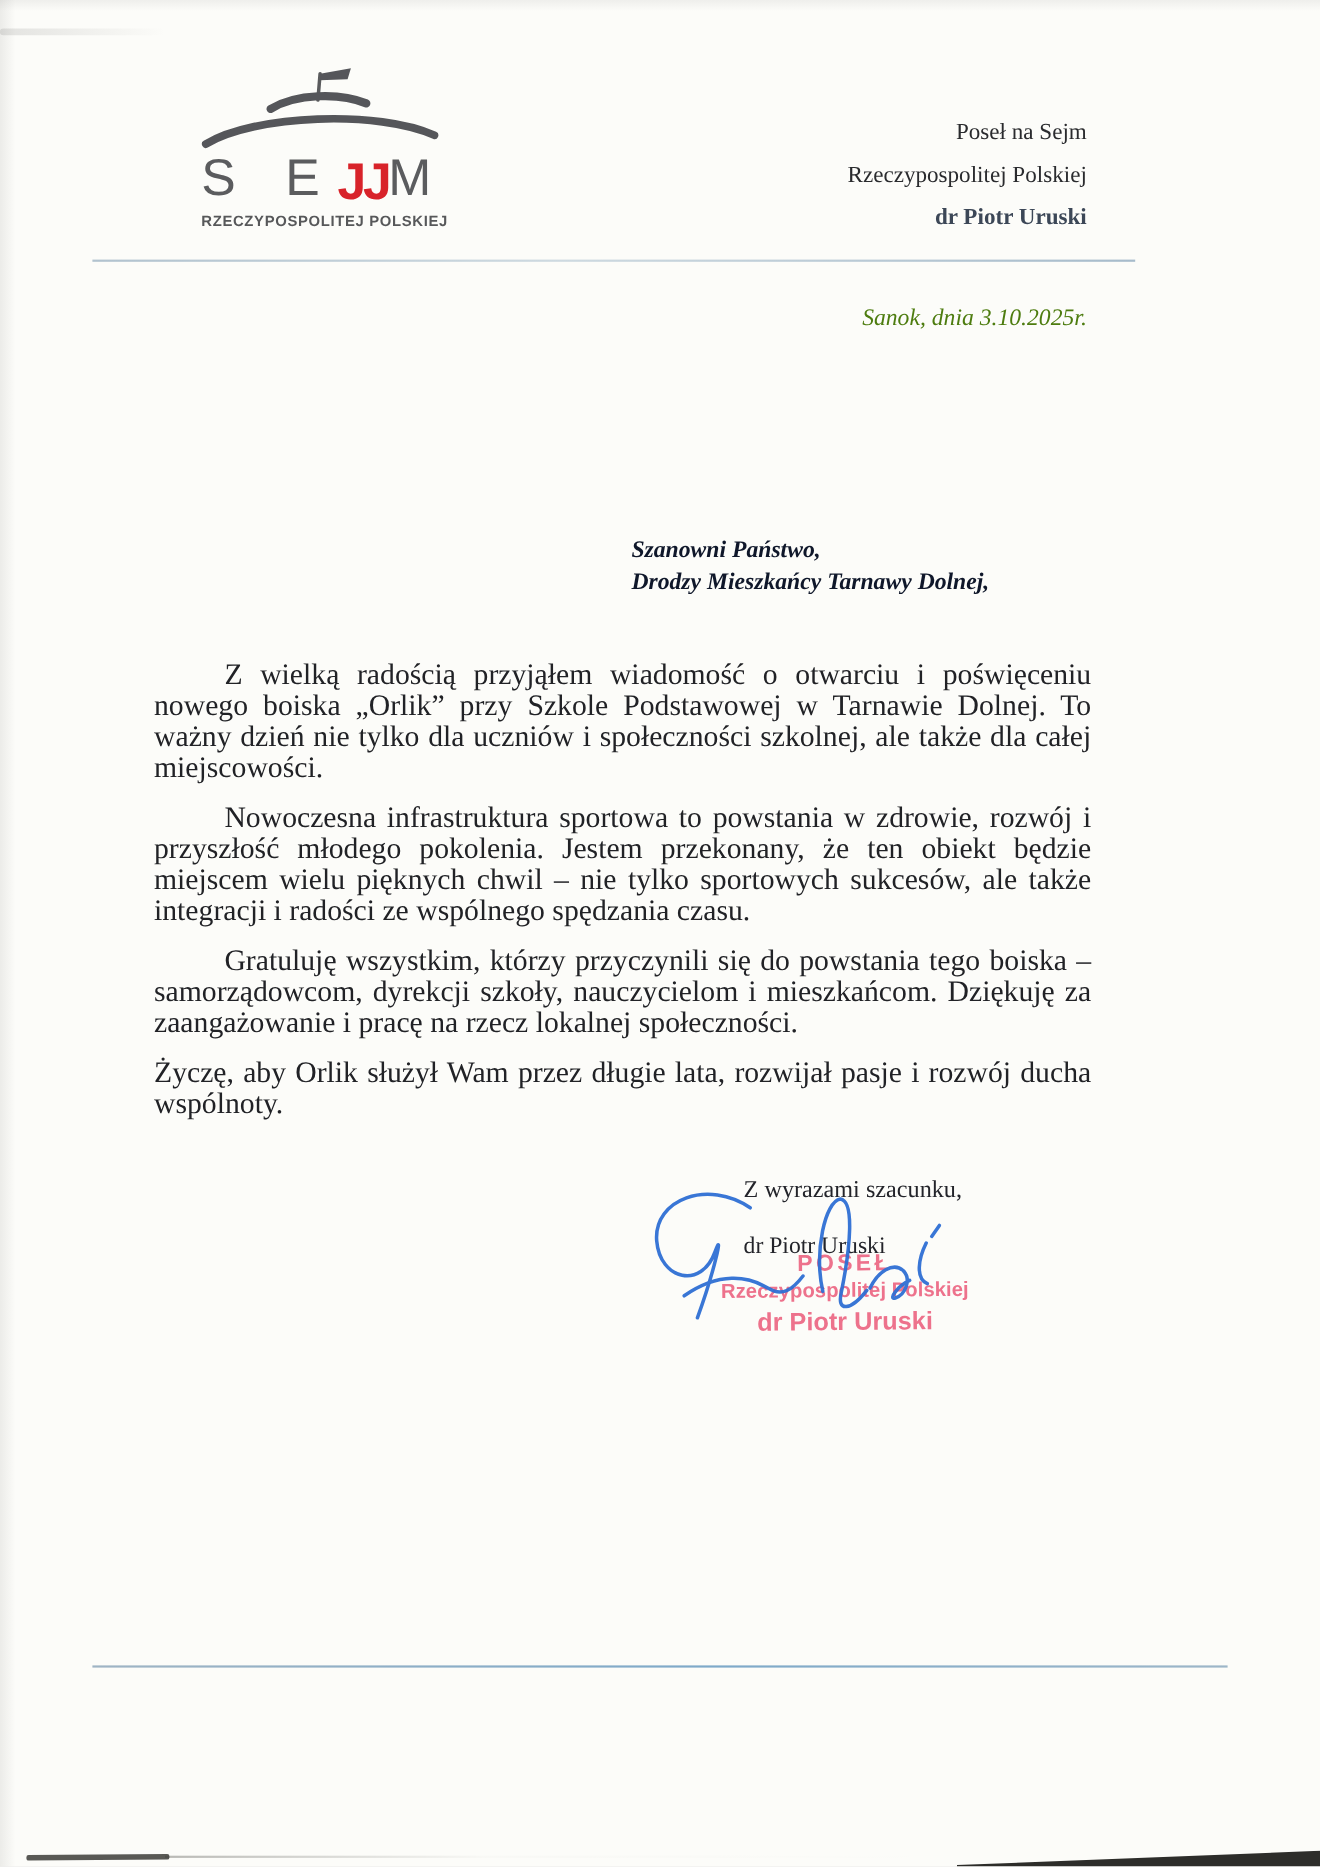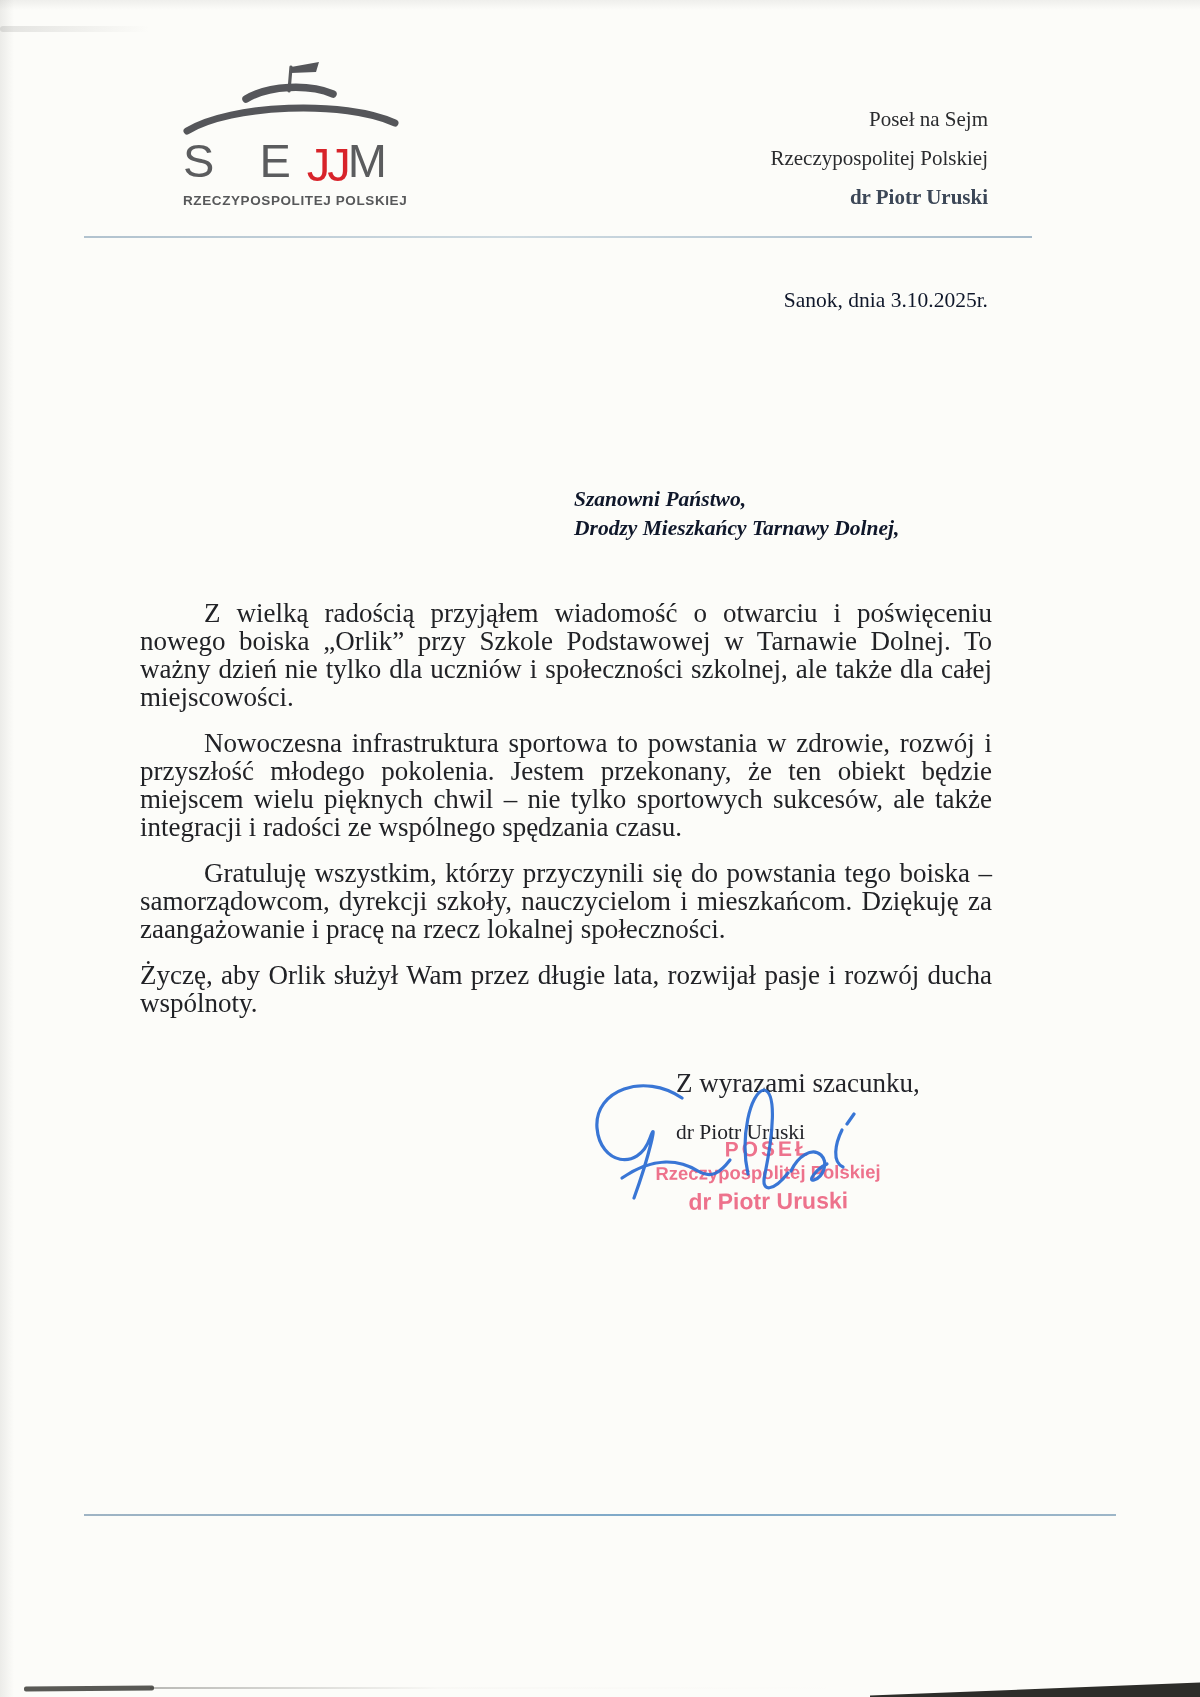--- a/index.html
+++ b/index.html
@@ -27,46 +27,46 @@
     background:linear-gradient(to right, rgba(60,60,55,0.35), rgba(60,60,55,0.02) 40%, rgba(60,60,55,0.0));}
 
   
   .logo{position:absolute;left:183px;top:55px;width:216px;text-align:center;}
   .logo svg{display:block;margin:0 auto;}
   .logo-letters{
     font-family:"Liberation Sans", sans-serif;
     font-size:47px;font-weight:500;color:#5b5c5e;
     letter-spacing:16px;line-height:48px;margin-top:-10px;white-space:nowrap;
   }
-  .logo-letters .jj{color:#d8232a;letter-spacing:-3px;position:relative;top:4px;font-weight:400;margin-top:32px;}
+  .logo-letters .jj{color:#d8232a;letter-spacing:-3px;position:relative;top:4px;font-weight:700;margin-top:32px;}
   .logo-caption{
     font-family:"Liberation Sans", sans-serif;
     font-size:13.5px;font-weight:700;color:#57585a;
     letter-spacing:0.6px;margin-top:8px;white-space:nowrap;
   }
   .header-right{position:absolute;left:688px;top:100px;width:300px;text-align:right;
     font-size:21px;line-height:39px;color:#2a2b2e;}
   .header-right .signer{font-weight:700;color:#3c4757;}
   .rule-top{position:absolute;left:84px;top:236px;width:948px;height:2px;
     background:linear-gradient(to right, #a9bcca, #c9d6de 45%, #9db4c6);opacity:.9;}
 
-  .dateline{position:absolute;right:212px;top:288px;font-size:21.5px;color:#0f172a;}
+  .dateline{position:absolute;right:212px;top:276px;font-size:21.5px;color:#4d7c0f;font-style:italic;}
 
   
   .salutation{position:absolute;left:574px;top:485px;
     font-size:21.5px;font-weight:700;font-style:italic;line-height:28.5px;color:#0f172a;}
 
   
   .body-text{position:absolute;left:140px;top:599px;width:852px;
     font-size:27px;line-height:28px;text-align:justify;color:#212226;}
   .body-text p{margin:0 0 18px 0;text-indent:64px;}
   .body-text p.no-indent{text-indent:0;}
 
   
-  .valediction{position:absolute;left:676px;top:1068px;font-size:27px;color:#23242a;}
+  .valediction{position:absolute;left:676px;top:1068px;font-size:22px;color:#23242a;}
   .signer-typed{position:absolute;left:676px;top:1120px;font-size:21.5px;color:#23242a;}
   .signer-title{position:absolute;left:646px;top:1206px;font-size:21.5px;color:#23242a;}
 
   .stamp{position:absolute;left:628px;top:1138px;width:280px;text-align:center;
     font-family:"Liberation Sans", sans-serif;font-weight:700;color:#ec5f7d;
     opacity:.88;transform:rotate(-0.5deg);}
   .stamp .s1{font-size:21px;letter-spacing:3px;line-height:22px;}
   .stamp .s2{font-size:18.5px;line-height:26px;}
   .stamp .s3{font-size:23px;line-height:30px;}
 

